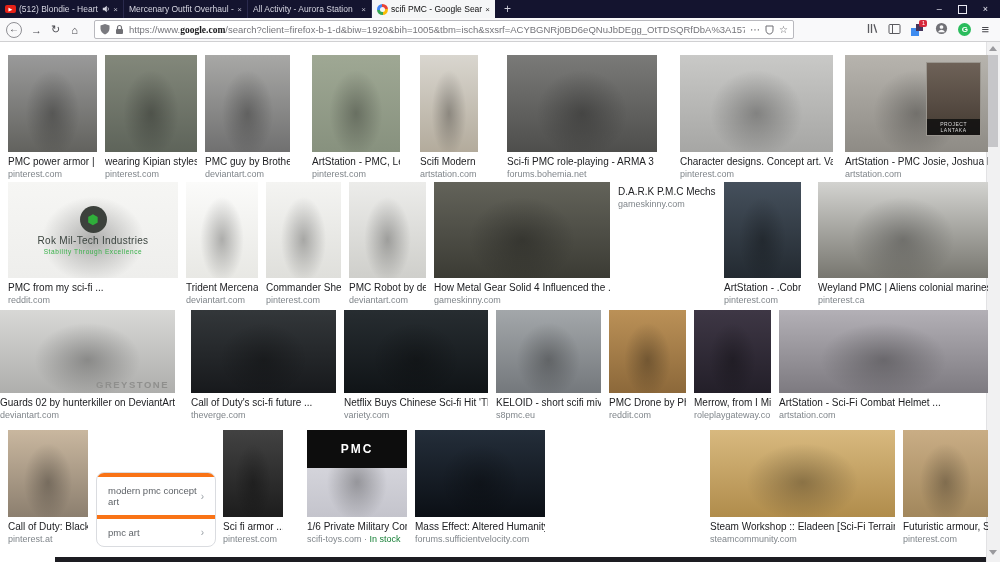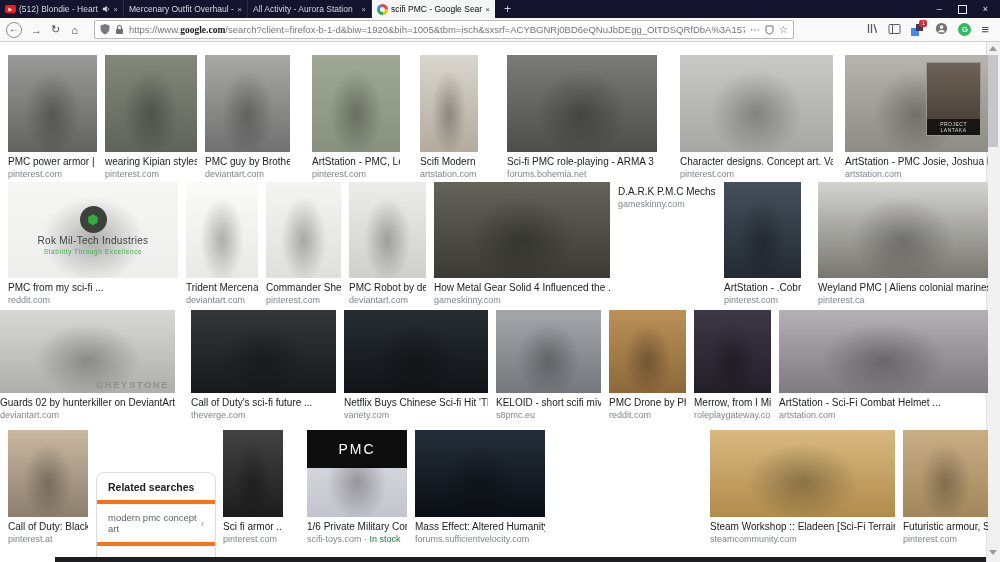--- a/index.html
+++ b/index.html
@@ -48,21 +48,21 @@
 
   .ov-label{position:absolute;left:6px;bottom:4px;color:#f0f0ea;font-size:8px;font-weight:bold;letter-spacing:1px;}
   .ov-watermark{position:absolute;right:6px;bottom:3px;color:#8f8f8d;font-size:9.5px;font-weight:bold;letter-spacing:1.5px;}
   .ov-portrait{position:absolute;right:7px;top:7px;width:37%;height:74%;background:linear-gradient(180deg,#6e6258,#443a32);border:1px solid #9a968f;display:flex;align-items:flex-end;}
   .ov-portrait span{font-size:5px;color:#ddd;background:rgba(15,15,15,.85);width:100%;text-align:center;padding:2px 0;letter-spacing:.5px;}
   .ov-logo{position:absolute;inset:0;display:flex;flex-direction:column;align-items:center;justify-content:center;gap:2px;}
   .ov-logo .hex{width:27px;height:27px;border-radius:50%;background:#3c413c;color:#2fae3a;display:flex;align-items:center;justify-content:center;font-size:13px;}
   .ov-logo .l1{font-size:10px;color:#3a433e;letter-spacing:.3px;}
   .ov-logo .l2{font-size:6.5px;color:#39b24a;letter-spacing:.6px;}
   .ov-pmcbox{position:absolute;left:0;top:0;right:0;height:44%;background:#0d0d0d;display:flex;align-items:center;justify-content:center;}
-  .ov-pmcbox span{color:#fff;font-weight:normal;font-size:14px;letter-spacing:2px;}
+  .ov-pmcbox span{color:#fff;font-weight:bold;font-size:12px;letter-spacing:2px;}
 
   .related{position:absolute;left:96px;top:430px;width:118px;background:#fff;border:1px solid #dadce0;border-radius:8px;overflow:hidden;}
   .related h4{margin:0;padding:8px 11px 7px;font-size:10.5px;color:#202124;}
   .rel-item{display:flex;justify-content:space-between;align-items:center;padding:8px 11px;font-size:9.5px;color:#5f6368;border-top:4px solid #f97316;cursor:pointer;}
   .rel-item .chev{color:#9aa0a6;font-size:10px;}
 
   .scrollbar{position:absolute;right:0;top:0;bottom:0;width:13px;background:#f1f1f2;border-left:1px solid #e2e2e4;}
   .sb-arrow{position:absolute;left:2px;width:0;height:0;border-left:4px solid transparent;border-right:4px solid transparent;}
   .sb-up{top:4px;border-bottom:5px solid #9a9a9e;}
   .sb-down{bottom:7px;border-top:5px solid #9a9a9e;}
@@ -163,21 +163,20 @@
           </svg>
       </span>
       <span class="gram">G</span>
       <span class="menu-glyph">≡</span>
     </div>
   </div>
 
   <div class="content" id="content">
 
     <div class="related">
-      <h4>Related searches</h4>
       <div id="relitems">
           <div class="rel-item">
             <span>modern pmc concept art</span>
             <span class="chev">›</span>
           </div>
           <div class="rel-item">
             <span>pmc art</span>
             <span class="chev">›</span>
           </div>
         </div>

